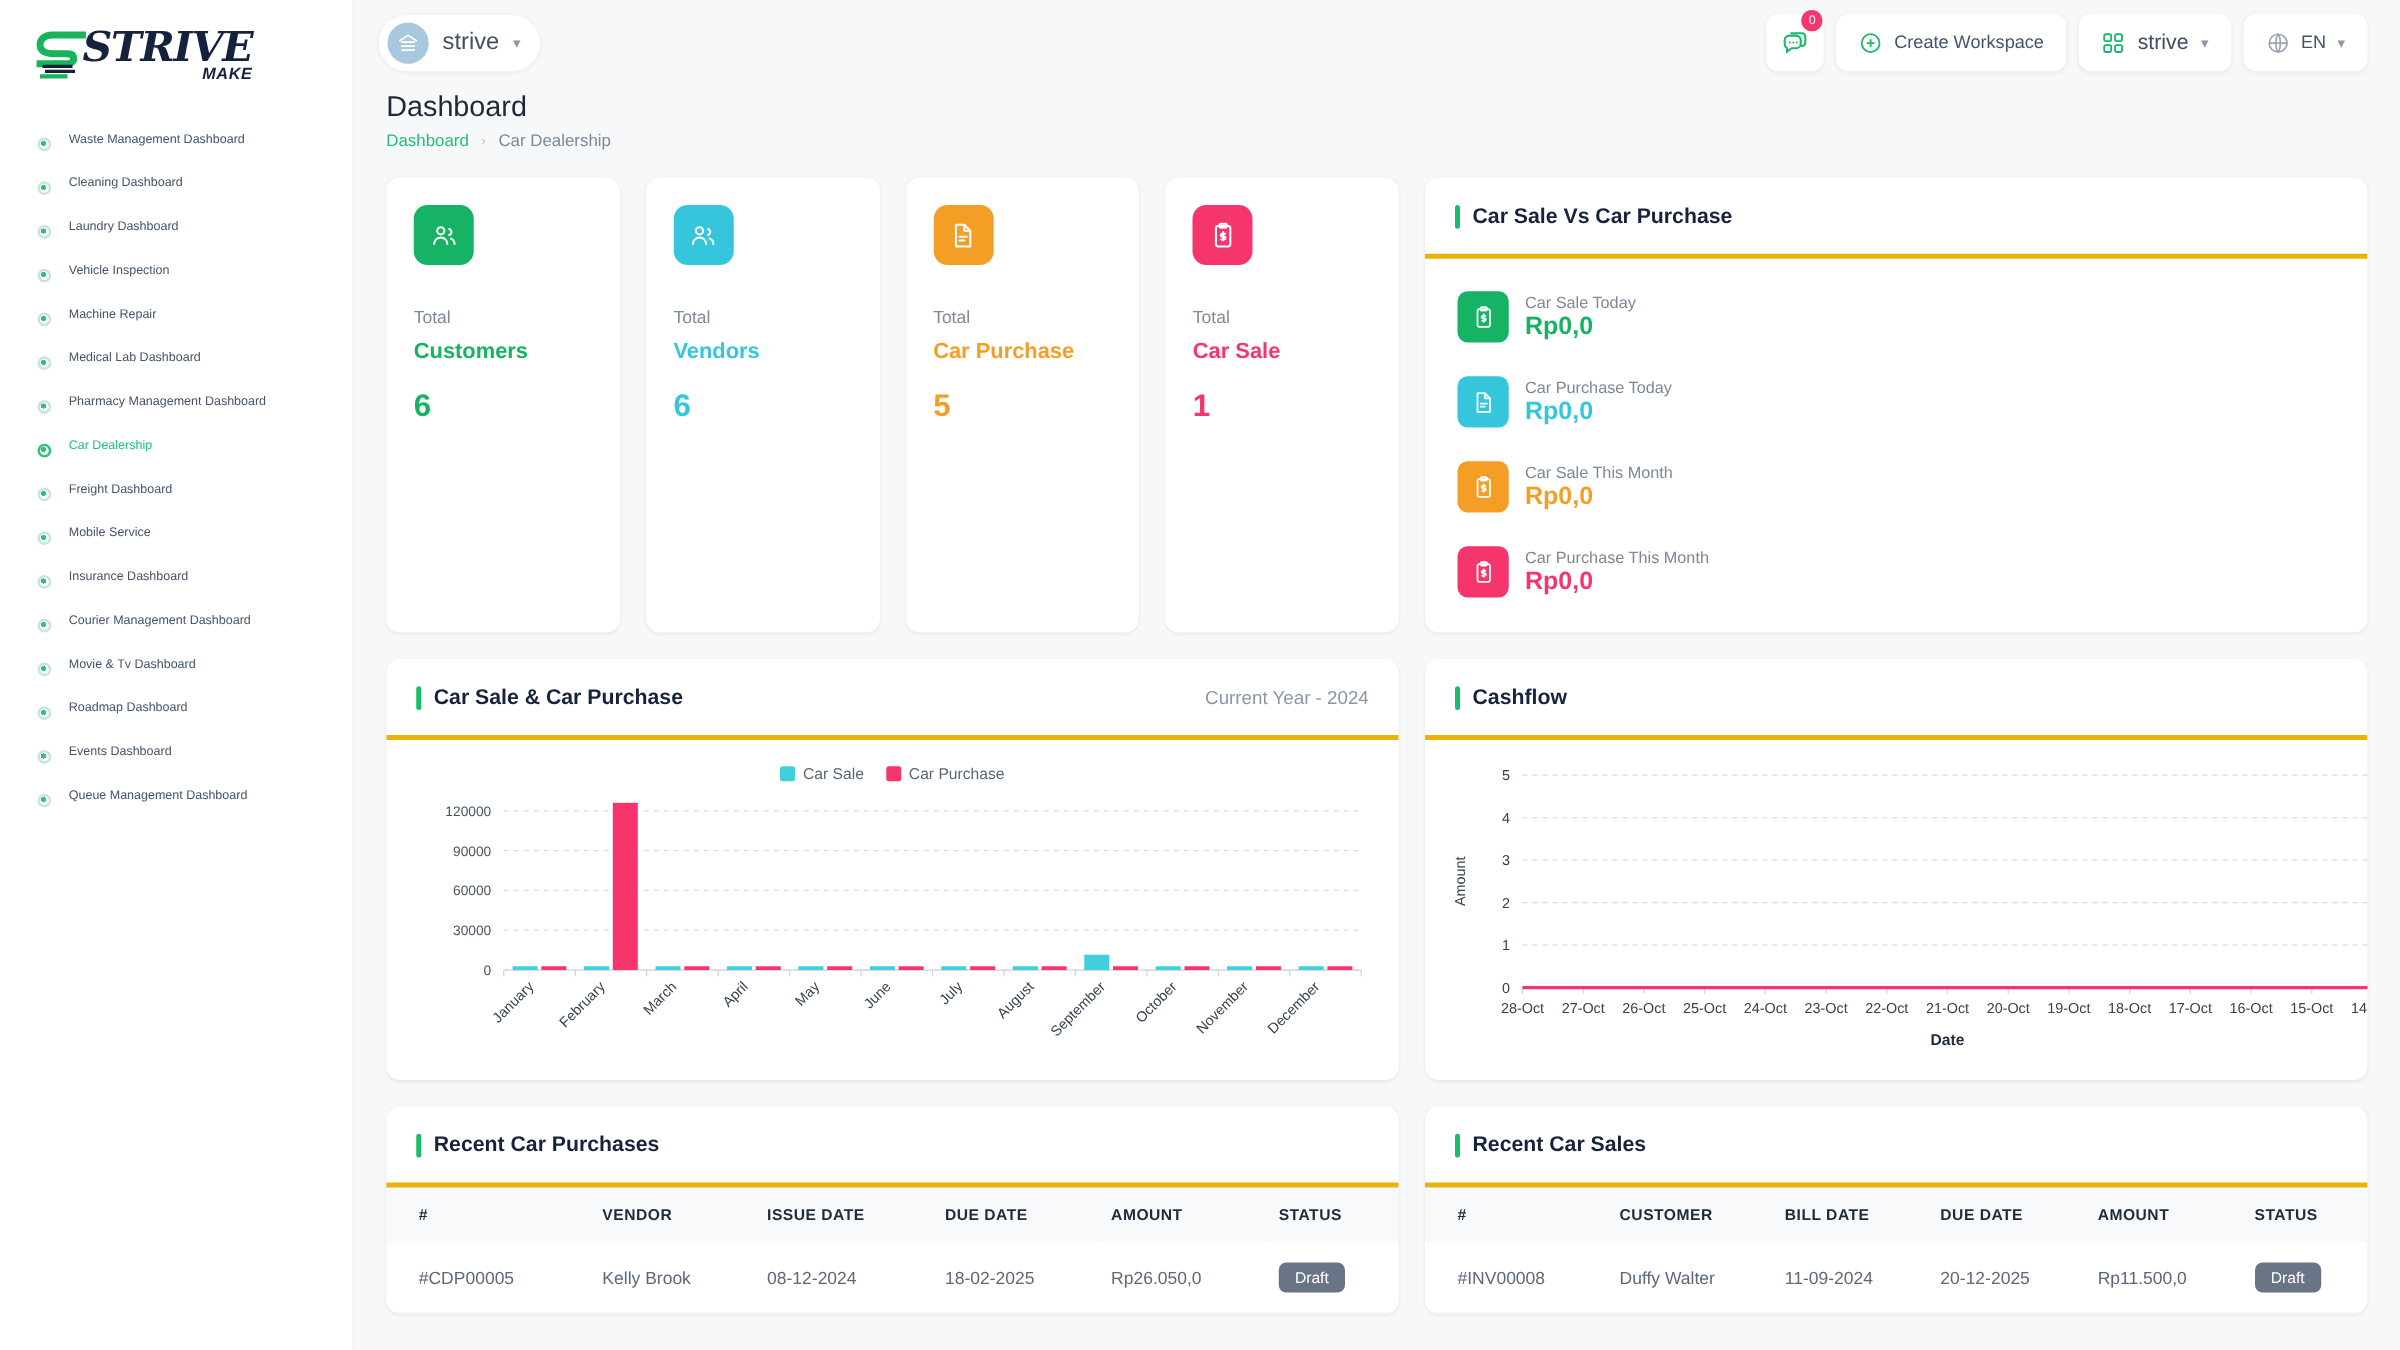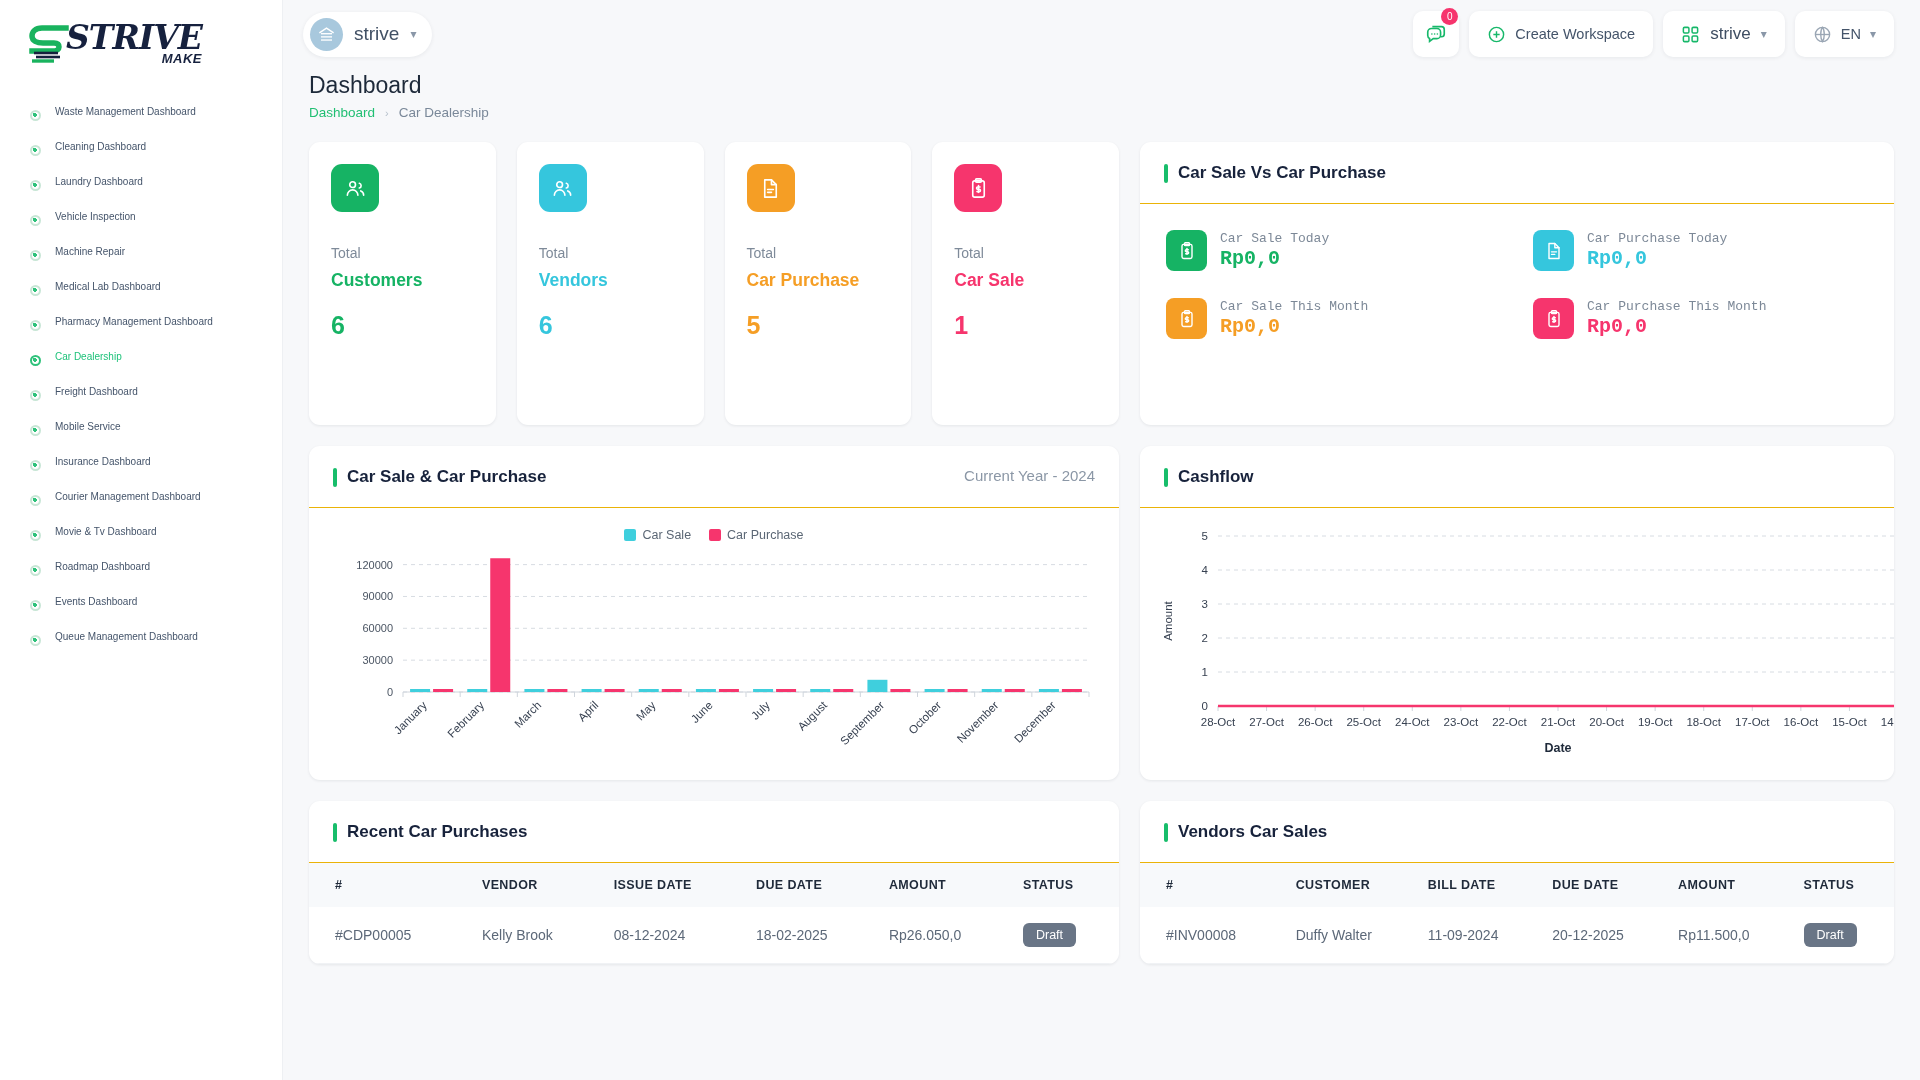--- a/index.html
+++ b/index.html
@@ -95,32 +95,32 @@
     box-shadow: 0 1px 3px rgba(16,24,40,.08); min-height: 283px;
   }
   .stat-ico { width:48px; height:48px; border-radius:11px; display:flex; align-items:center; justify-content:center; }
   .stat-total { font-size:14px; color:#7e8a99; margin-top:33px; }
   .stat-label { font-size:17.5px; font-weight:bold; margin-top:9px; }
   .stat-value { font-size:25px; font-weight:bold; margin-top:20px; }
 
   
   .card { background:#fff; border-radius:11px; box-shadow:0 1px 3px rgba(16,24,40,.08); overflow:hidden; }
   .card-head {
-    display:flex; justify-content:space-between;
-    padding: 21px 24px 20px 24px; border-bottom:1px solid #eab308; position:relative;
+    display:flex; align-items:center; justify-content:space-between;
+    padding: 21px 24px 20px 24px; border-bottom:4px solid #eab308; position:relative;
   }
   .card-title { font-size:17px; font-weight:bold; color:#17223b; padding-left:14px; position:relative; }
   .card-title:before {
     content:""; position:absolute; left:0; top:1px; width:4px; height:19px;
     background:#18bd6b; border-radius:2px;
   }
   .card-sub { font-size:15px; color:#8b97a6; }
 
   
-  .mini-grid { display:grid; grid-template-columns:1fr 1fr; gap: 27px 32px; padding: 26px 26px 28px 26px; font-family: Liberation Mono, monospace; }
+  .mini-grid { display:grid; grid-template-columns:1fr; gap: 27px 32px; padding: 26px 26px 28px 26px; }
   .mini { display:flex; align-items:center; gap:13px; }
   .mini-ico { width:41px; height:41px; border-radius:8px; display:flex; align-items:center; justify-content:center; flex:0 0 41px; }
   .mini-label { font-size:13px; color:#7c8897; }
   .mini-val { font-size:20px; font-weight:bold; margin-top:1px; }
 
   
   .chart-body { padding: 14px 16px 8px 16px; height: 272px; position:relative; }
   .legend { display:flex; gap:18px; justify-content:center; align-items:center; font-size:12.5px; color:#5b6775; margin-top:6px;}
   .legend-item { display:flex; align-items:center; gap:6px; }
   .legend-sw { width:12px; height:12px; border-radius:2px; }
@@ -578,21 +578,21 @@
                   <td>08-12-2024</td>
                   <td>18-02-2025</td>
                   <td>Rp26.050,0</td>
                   <td><span class="status-chip">Draft</span></td>
                 </tr>
               </tbody>
           </table>
         </div>
         <div class="card" style="flex:1;">
           <div class="card-head">
-            <div class="card-title">Vendors Car Sales</div>
+            <div class="card-title">Recent Car Sales</div>
           </div>
           <table class="tbl">
             <thead>
                 <tr id="sth">
                   <th>#</th>
                   <th>CUSTOMER</th>
                   <th>BILL DATE</th>
                   <th>DUE DATE</th>
                   <th>AMOUNT</th>
                   <th>STATUS</th>

